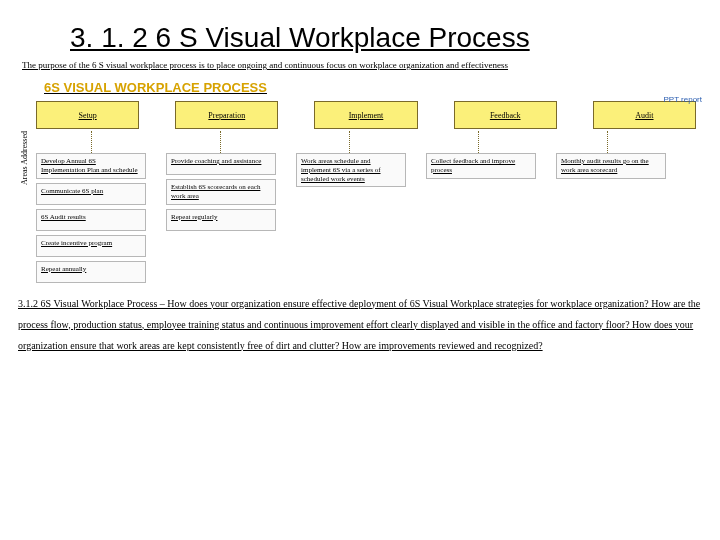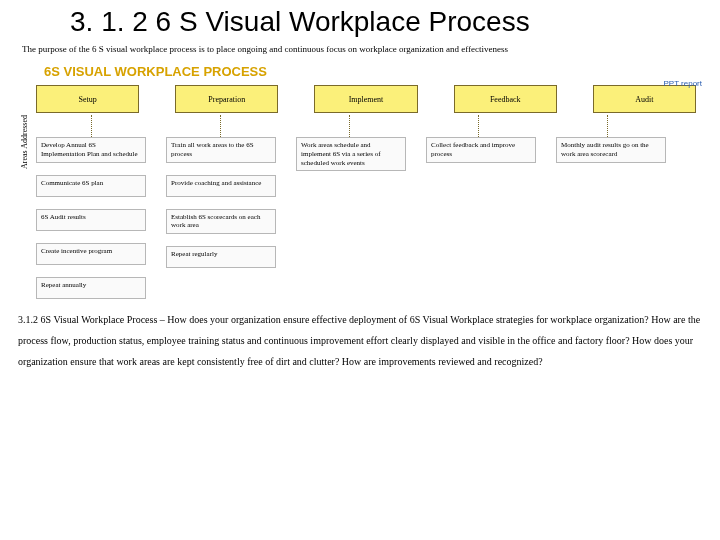--- a/index.html
+++ b/index.html
@@ -10,21 +10,22 @@
     background: #fff;
     font-family: Georgia, 'Times New Roman', serif;
     color: #000;
     overflow: hidden;
   }
   .page {
     position: relative;
     width: 720px;
     height: 540px;
     box-sizing: border-box;
-    padding: 4px 14px 10px 14px;
+    padding: 20px 14px 10px 14px;
+    text-decoration: underline;
   }
   .title {
     font-family: Arial, Helvetica, sans-serif;
     font-size: 28px;
     font-weight: 400;
     margin: 2px 0 6px 56px;
   }
   .purpose {
     font-size: 9px;
     margin: 0 0 10px 8px;
@@ -99,21 +100,21 @@
   }
   .activities {
     position: relative;
     display: flex;
     gap: 20px;
   }
   .col {
     width: 110px;
     display: flex;
     flex-direction: column;
-    gap: 12px;
+    gap: 4px;
   }
   .task {
     border: 1px solid #b7b7b7;
     background: #fafafa;
     font-size: 7px;
     line-height: 1.25;
     padding: 3px 4px;
     font-family: Georgia, serif;
     box-sizing: border-box;
     min-height: 22px;
@@ -169,21 +170,20 @@
 
     <div class="activities">
       <div class="col">
         <div class="task">Develop Annual 6S Implementation Plan and schedule</div>
         <div class="task">Communicate 6S plan</div>
         <div class="task">6S Audit results</div>
         <div class="task">Create incentive program</div>
         <div class="task">Repeat annually</div>
       </div>
       <div class="col">
-        <div class="task">Train all work areas to the 6S process</div>
         <div class="task">Provide coaching and assistance</div>
         <div class="task">Establish 6S scorecards on each work area</div>
         <div class="task">Repeat regularly</div>
       </div>
       <div class="col">
         <div class="task">Work areas schedule and implement 6S via a series of scheduled work events</div>
       </div>
       <div class="col">
         <div class="task">Collect feedback and improve process</div>
       </div>

